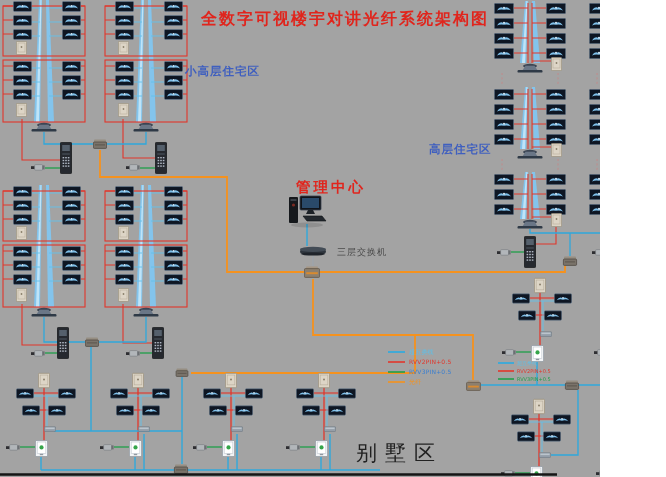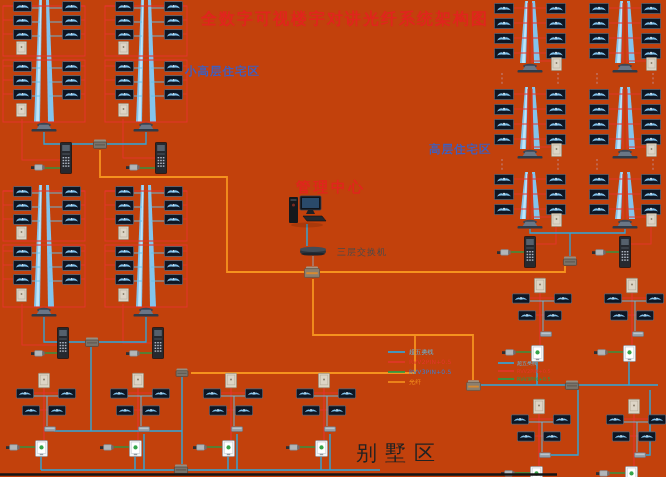--- a/index.html
+++ b/index.html
@@ -1,16 +1,16 @@
 <!DOCTYPE html>
 <html><head>
 <meta charset="utf-8">
 <style>
   html,body{margin:0;padding:0;background:#ffffff;}
-  .stage{position:relative;width:666px;height:477px;background:#c2410c;overflow:hidden;
+  .stage{position:relative;width:600px;height:477px;background:#a3a3a3;overflow:hidden;
          font-family:"DejaVu Serif","Liberation Serif",serif;}
   svg text{font-family:"DejaVu Serif","Liberation Serif",serif;}
   .t-title{font-size:16px;font-weight:bold;letter-spacing:2px;}
   .t-area{font-size:11.5px;font-weight:bold;letter-spacing:1px;}
   .t-mgmt{font-size:14.5px;font-weight:bold;letter-spacing:3px;}
   .t-sw{font-size:9px;letter-spacing:1px;}
   .t-villa{font-size:21px;letter-spacing:8px;}
   .t-legend{font-size:6px;font-family:"DejaVu Sans","Liberation Sans",sans-serif;letter-spacing:0.2px;}
   .t-legend2{font-size:5px;font-family:"DejaVu Sans","Liberation Sans",sans-serif;}
 </style>

